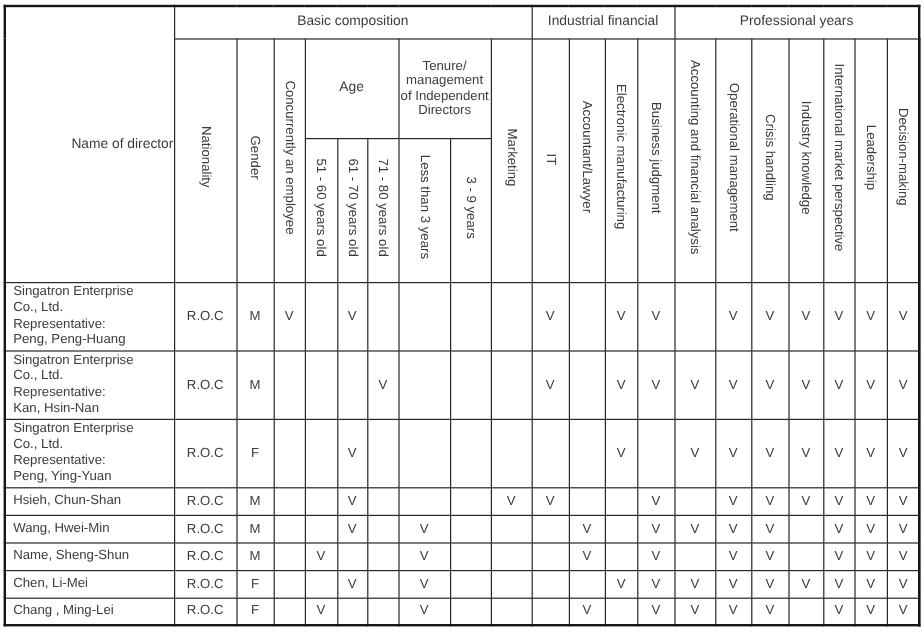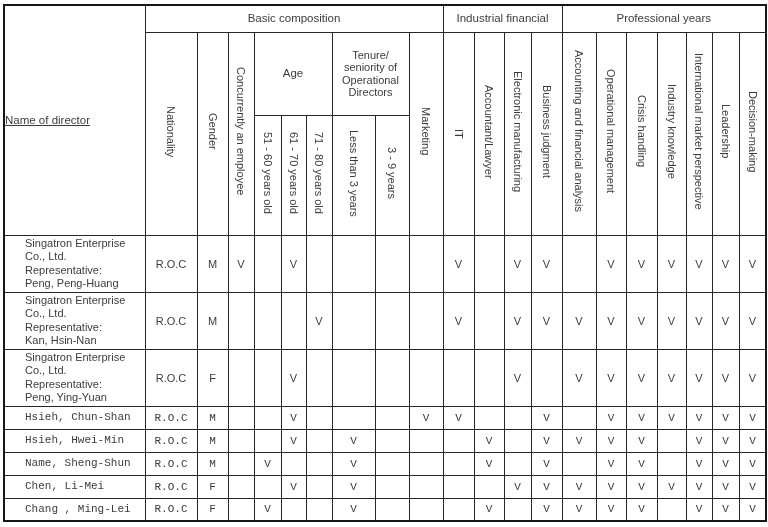--- a/index.html
+++ b/index.html
@@ -23,41 +23,41 @@
     font-weight: 400;
     background: #ffffff;
     vertical-align: middle;
     overflow: hidden;
   }
   .gsep { border-left-width: 2px; border-left-color: #161616; }
   tr.h1 { height: 27px; }
   tr.h2 { height: 83px; }
   tr.h3 { height: 120px; }
   tr.tall { height: 57px; }
-  tr.short { height: 23px; font-family: Liberation Mono, monospace; }
+  tr.short { height: 23px; }
   .grp {
     font-size: 11.5px;
     line-height: 13px;
     text-align: center;
     padding: 0 2px;
   }
   .hwrap { font-size: 11px; line-height: 12.5px; text-align: center; padding: 0 3px; }
   .v { text-align: center; }
   .vtext {
     writing-mode: vertical-rl;
     display: inline-block;
     font-size: 11px;
     line-height: 12px;
     white-space: nowrap;
   }
-  .namehead { font-size: 11.5px; text-align: left; text-decoration: underline; }
+  .namehead { font-size: 11.5px; text-align: right; }
   td.name {
     font-size: 11px;
     line-height: 13.5px;
-    padding-left: 20px;
+    padding-left: 6px;
     white-space: pre-line;
     text-align: left;
   }
   td.c { text-align: center; font-size: 11px; }
 </style>
 </head>
 <body>
 
 <div class="page">
   <table class="qual">
@@ -89,21 +89,21 @@
         <th class="namehead" rowspan="3">Name of director</th>
         <th class="grp gsep" colspan="9">Basic composition</th>
         <th class="grp gsep" colspan="4">Industrial financial</th>
         <th class="grp gsep" colspan="8">Professional years</th>
       </tr>
       <tr class="h2">
         <th class="v gsep" rowspan="2"><span class="vtext">Nationality</span></th>
         <th class="v" rowspan="2"><span class="vtext">Gender</span></th>
         <th class="v" rowspan="2"><span class="vtext">Concurrently an employee</span></th>
         <th class="grp" colspan="3">Age</th>
-        <th class="hwrap" colspan="2">Tenure/ seniority of Operational Directors</th>
+        <th class="hwrap" colspan="2">Tenure/ management of Independent Directors</th>
         <th class="v gsep" rowspan="2"><span class="vtext">Marketing</span></th>
         <th class="v" rowspan="2"><span class="vtext">IT</span></th>
         <th class="v" rowspan="2"><span class="vtext">Accountant/Lawyer</span></th>
         <th class="v" rowspan="2"><span class="vtext">Electronic manufacturing</span></th>
         <th class="v gsep" rowspan="2"><span class="vtext">Business judgment</span></th>
         <th class="v" rowspan="2"><span class="vtext">Accounting and financial analysis</span></th>
         <th class="v" rowspan="2"><span class="vtext">Operational management</span></th>
         <th class="v" rowspan="2"><span class="vtext">Crisis handling</span></th>
         <th class="v" rowspan="2"><span class="vtext">Industry knowledge</span></th>
         <th class="v" rowspan="2"><span class="vtext">International market perspective</span></th>
@@ -214,21 +214,21 @@
           <td class="c gsep">V</td>
           <td class="c"></td>
           <td class="c">V</td>
           <td class="c">V</td>
           <td class="c">V</td>
           <td class="c">V</td>
           <td class="c">V</td>
           <td class="c">V</td>
         </tr>
         <tr class="short">
-          <td class="name">Hsieh, Hwei-Min</td>
+          <td class="name">Wang, Hwei-Min</td>
           <td class="c gsep">R.O.C</td>
           <td class="c">M</td>
           <td class="c"></td>
           <td class="c"></td>
           <td class="c">V</td>
           <td class="c"></td>
           <td class="c">V</td>
           <td class="c"></td>
           <td class="c gsep"></td>
           <td class="c"></td>

